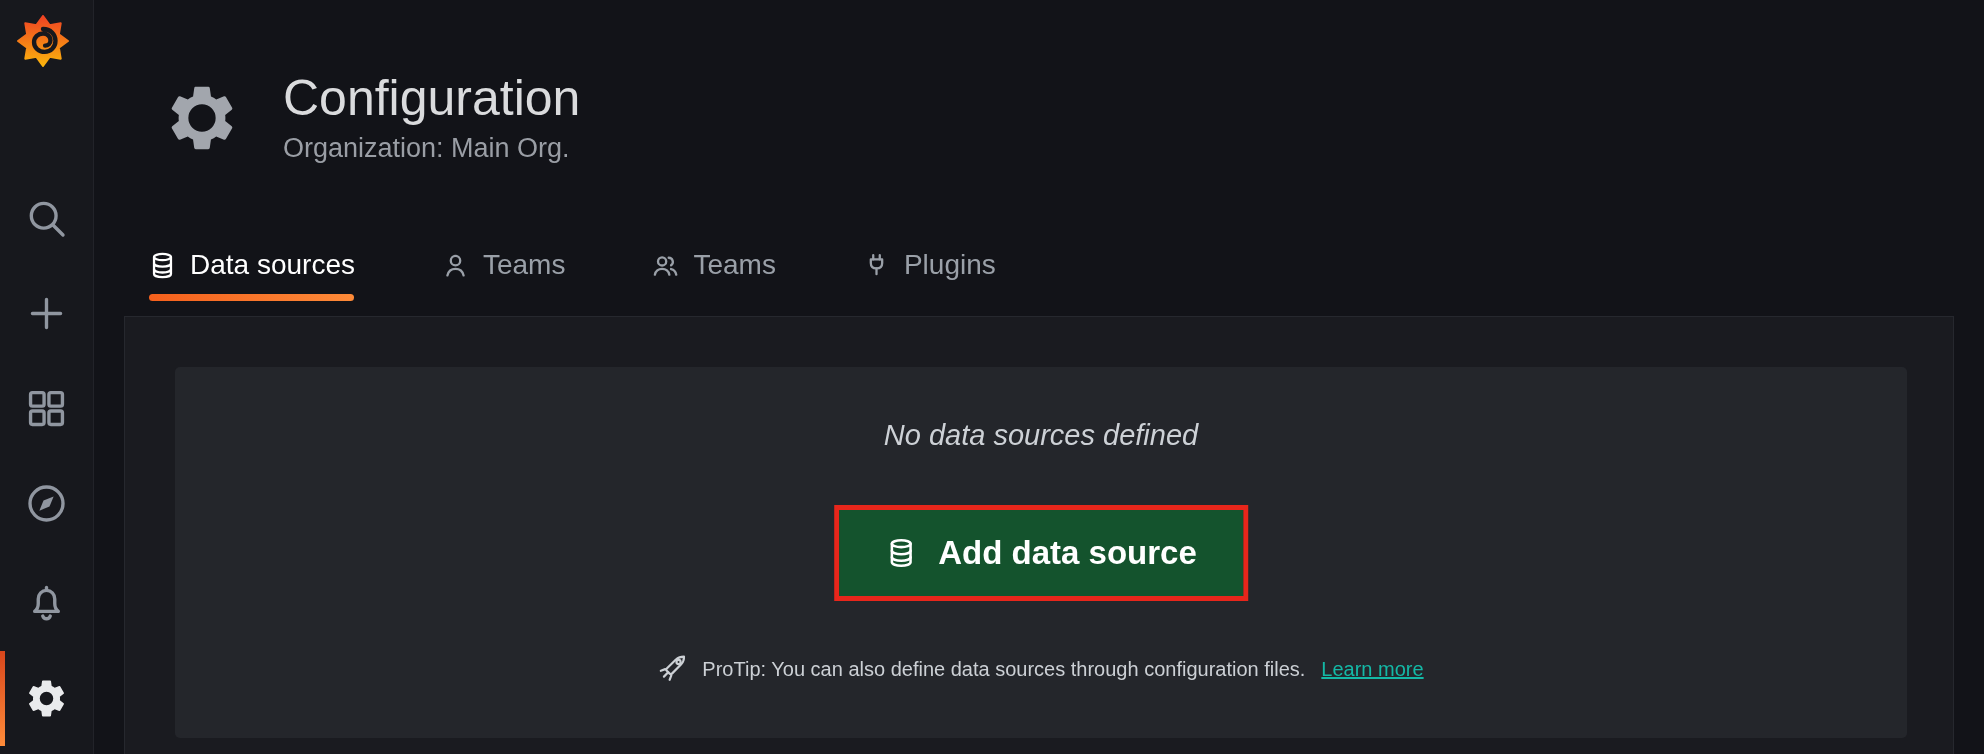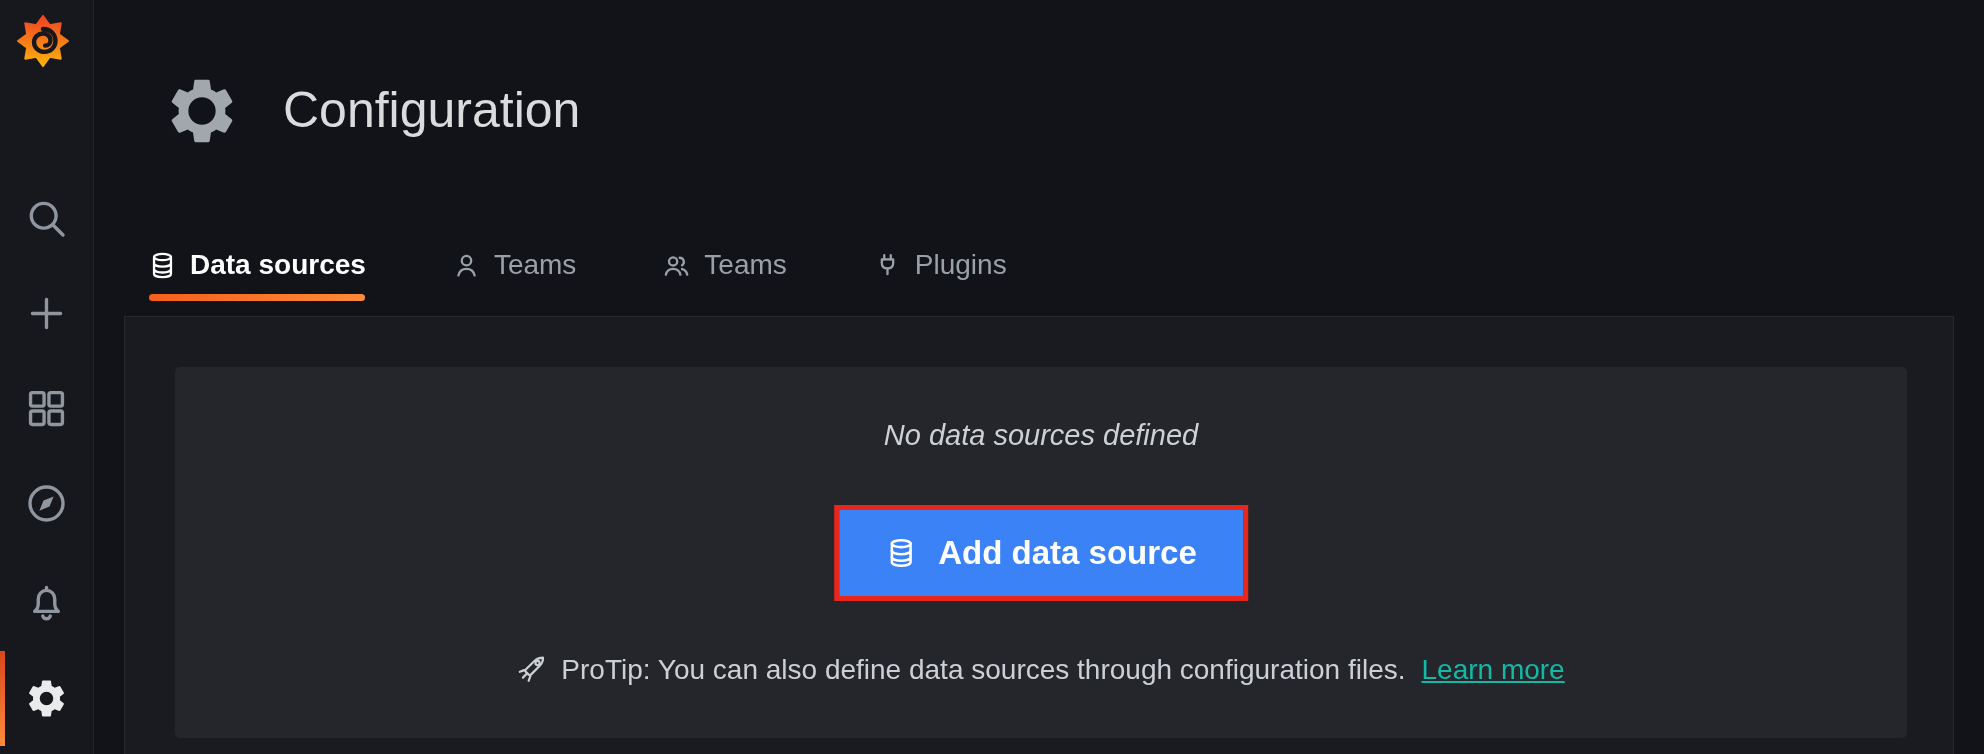--- a/index.html
+++ b/index.html
@@ -21,40 +21,40 @@
   .page-header{position:absolute;left:163px;top:70px;display:flex;align-items:center;gap:42px;}
   .page-header .big-gear{width:78px;height:78px;color:#a2a6ad;margin-top:2px;}
   .page-title{font-size:50px;font-weight:400;color:#dadbdd;line-height:56px;margin:0;}
   .page-subtitle{font-size:27px;color:#9a9ea5;margin-top:7px;}
 
   
   .tabs{position:absolute;left:148px;top:242px;display:flex;column-gap:86px;}
   .tab{position:relative;display:flex;align-items:center;gap:13px;height:46px;
        font-size:28px;color:#9aa0a8;cursor:pointer;white-space:nowrap;}
   .tab svg{width:29px;height:29px;}
-  .tab.active{color:#ffffff;font-weight:700;}
+  .tab.active{color:#ffffff;font-weight:400;}
   .tab.active::after{content:"";position:absolute;left:1px;right:1px;bottom:-13px;height:7px;border-radius:4px;
        background:linear-gradient(90deg,#f5601c 0%,#fd8a38 100%);}
 
   
   .content-wrapper{position:absolute;left:124px;top:316px;width:1830px;height:450px;
        background:#1a1b20;border:1px solid #26282e;border-bottom:none;box-sizing:border-box;}
   .card{position:absolute;left:50px;top:50px;width:1732px;height:371px;background:#24262b;border-radius:5px;}
 
   .empty-msg{position:absolute;top:52px;left:0;right:0;text-align:center;
        font-size:29px;font-style:italic;color:#cdd1d6;}
 
   .btn-highlight{position:absolute;top:138px;left:50%;transform:translateX(-50%);
        border:5px solid #e8261b;}
   .add-btn{display:flex;align-items:center;gap:21px;height:86px;padding:12px 46px;border:none;cursor:pointer;
-       background:#3b82f6;color:#ffffff;font-family:inherit;font-size:33px;font-weight:700;}
+       background:#14532d;color:#ffffff;font-family:inherit;font-size:33px;font-weight:700;}
   .add-btn svg{width:32px;height:32px;}
 
   .protip{position:absolute;top:287px;left:0;right:0;display:flex;justify-content:center;align-items:center;
-       gap:13px;font-size:28px;color:#ccd0d5;}
+       gap:13px;font-size:20px;color:#ccd0d5;}
   .protip svg{width:31px;height:31px;flex:none;}
   .protip-link{color:#14b8a6;text-decoration:underline;cursor:pointer;margin-left:3px;}
 </style>
 </head>
 <body>
 
 <div class="screen">
 
   <nav class="sidebar">
     <div class="logo-btn">
@@ -113,20 +113,21 @@
       </div>
     </div>
   </nav>
 
   <header class="page-header">
     <svg class="big-gear" viewBox="0 0 24 24" fill="currentColor">
       <path d="M19.14 12.94c.04-.3.06-.61.06-.94 0-.32-.02-.64-.07-.94l2.03-1.58a.49.49 0 0 0 .12-.61l-1.92-3.32a.49.49 0 0 0-.59-.22l-2.39.96c-.5-.38-1.03-.7-1.62-.94l-.36-2.54a.48.48 0 0 0-.48-.41h-3.84c-.24 0-.43.17-.47.41l-.36 2.54c-.59.24-1.13.57-1.62.94l-2.39-.96a.49.49 0 0 0-.59.22L2.74 8.87c-.12.21-.08.47.12.61l2.03 1.58c-.05.3-.09.63-.09.94s.02.64.07.94l-2.03 1.58a.49.49 0 0 0-.12.61l1.92 3.32c.12.22.37.29.59.22l2.39-.96c.5.38 1.03.7 1.62.94l.36 2.54c.05.24.24.41.48.41h3.84c.24 0 .44-.17.47-.41l.36-2.54c.59-.24 1.13-.56 1.62-.94l2.39.96c.22.08.47 0 .59-.22l1.92-3.32a.49.49 0 0 0-.12-.61l-2.01-1.58zM12 16.2a4.2 4.2 0 1 1 0-8.4 4.2 4.2 0 0 1 0 8.4z"></path>
     </svg>
     <div>
       <h1 class="page-title">Configuration</h1>
+      <div class="page-subtitle">Organization: Main Org.</div>
     </div>
   </header>
 
   <div class="tabs">
     <div class="tab active">
       <svg viewBox="0 0 24 24" fill="none" stroke="currentColor" stroke-width="1.9" stroke-linecap="round">
         <ellipse cx="12" cy="5" rx="7" ry="2.6"></ellipse>
         <path d="M5 5v14c0 1.45 3.1 2.6 7 2.6s7-1.15 7-2.6V5"></path>
         <path d="M5 10.3c0 1.45 3.1 2.6 7 2.6s7-1.15 7-2.6"></path>
         <path d="M5 15.2c0 1.45 3.1 2.6 7 2.6s7-1.15 7-2.6"></path>

